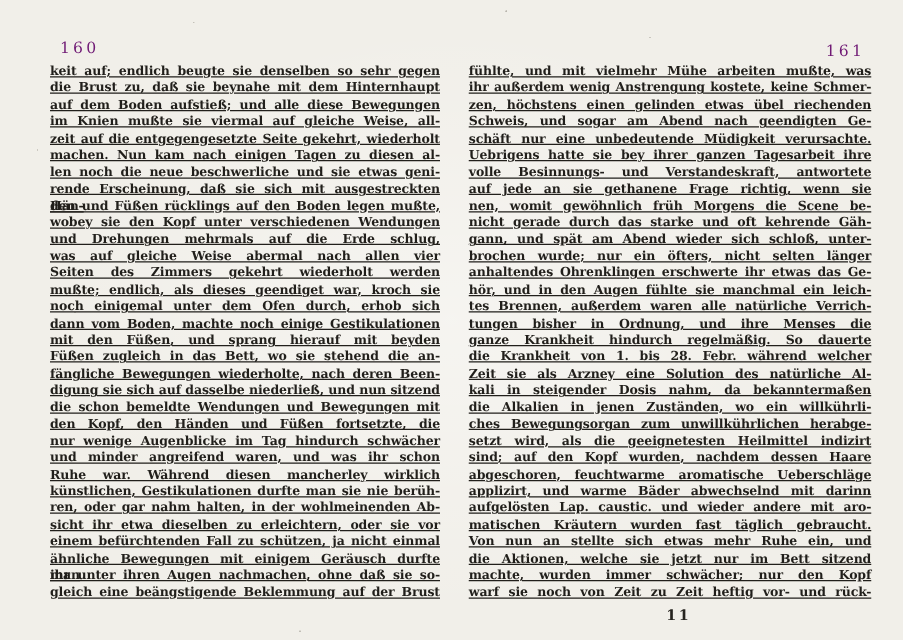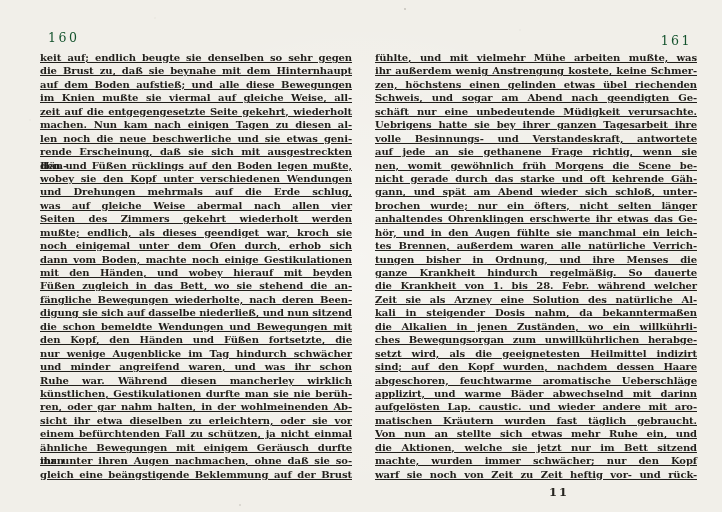--- a/index.html
+++ b/index.html
@@ -23,21 +23,21 @@
       radial-gradient(circle 1px   at 520px 30px, #c9c6be 40%, rgba(201,198,190,0) 75%),
       radial-gradient(circle 1px   at 30px 120px, #ccc9c1 40%, rgba(204,201,193,0) 75%),
       radial-gradient(ellipse 400px 300px at 50% 50%, rgba(255,255,255,0.35), rgba(255,255,255,0) 80%);
     font-family: "DejaVu Serif", serif;
     color: #201e1a;
   }
   .pagenum {
     position: absolute;
     font-size: 12.5px;
     letter-spacing: 2.5px;
-    color: #14532d;
+    color: #701a75;
     font-weight: normal;
   }
   .pagenum-left  { left: 48px; top: 30px; }
   .pagenum-right { right: 30px; top: 33px; }
   .page-text {
     position: absolute;
     top: 51px;
     font-size: 10px;
     line-height: 13.45px;
     font-weight: bold;
@@ -49,21 +49,21 @@
   .page-text-right { left: 375px; width: 322px; }
   .text-line {
     text-align: justify;
     text-align-last: justify;
     white-space: normal;
     height: 13.45px;
     overflow: visible;
   }
   .signature {
     position: absolute;
-    left: 549px;
+    left: 533px;
     top: 485px;
     font-size: 11.5px;
     font-weight: bold;
     letter-spacing: 2px;
     color: #26241f;
   }
 </style>
 </head>
 <body>
 
@@ -83,21 +83,21 @@
       <div class="text-line">len noch die neue beschwerliche und sie etwas geni-</div>
       <div class="text-line">rende Erscheinung, daß sie sich mit ausgestreckten Hän-</div>
       <div class="text-line">den und Füßen rücklings auf den Boden legen mußte,</div>
       <div class="text-line">wobey sie den Kopf unter verschiedenen Wendungen</div>
       <div class="text-line">und Drehungen mehrmals auf die Erde schlug,</div>
       <div class="text-line">was auf gleiche Weise abermal nach allen vier</div>
       <div class="text-line">Seiten des Zimmers gekehrt wiederholt werden</div>
       <div class="text-line">mußte; endlich, als dieses geendiget war, kroch sie</div>
       <div class="text-line">noch einigemal unter dem Ofen durch, erhob sich</div>
       <div class="text-line">dann vom Boden, machte noch einige Gestikulationen</div>
-      <div class="text-line">mit den Händen, und wobey hierauf mit beyden</div>
+      <div class="text-line">mit den Füßen, und sprang hierauf mit beyden</div>
       <div class="text-line">Füßen zugleich in das Bett, wo sie stehend die an-</div>
       <div class="text-line">fängliche Bewegungen wiederholte, nach deren Been-</div>
       <div class="text-line">digung sie sich auf dasselbe niederließ, und nun sitzend</div>
       <div class="text-line">die schon bemeldte Wendungen und Bewegungen mit</div>
       <div class="text-line">den Kopf, den Händen und Füßen fortsetzte, die</div>
       <div class="text-line">nur wenige Augenblicke im Tag hindurch schwächer</div>
       <div class="text-line">und minder angreifend waren, und was ihr schon</div>
       <div class="text-line">Ruhe war. Während diesen mancherley wirklich</div>
       <div class="text-line">künstlichen, Gestikulationen durfte man sie nie berüh-</div>
       <div class="text-line">ren, oder gar nahm halten, in der wohlmeinenden Ab-</div>

